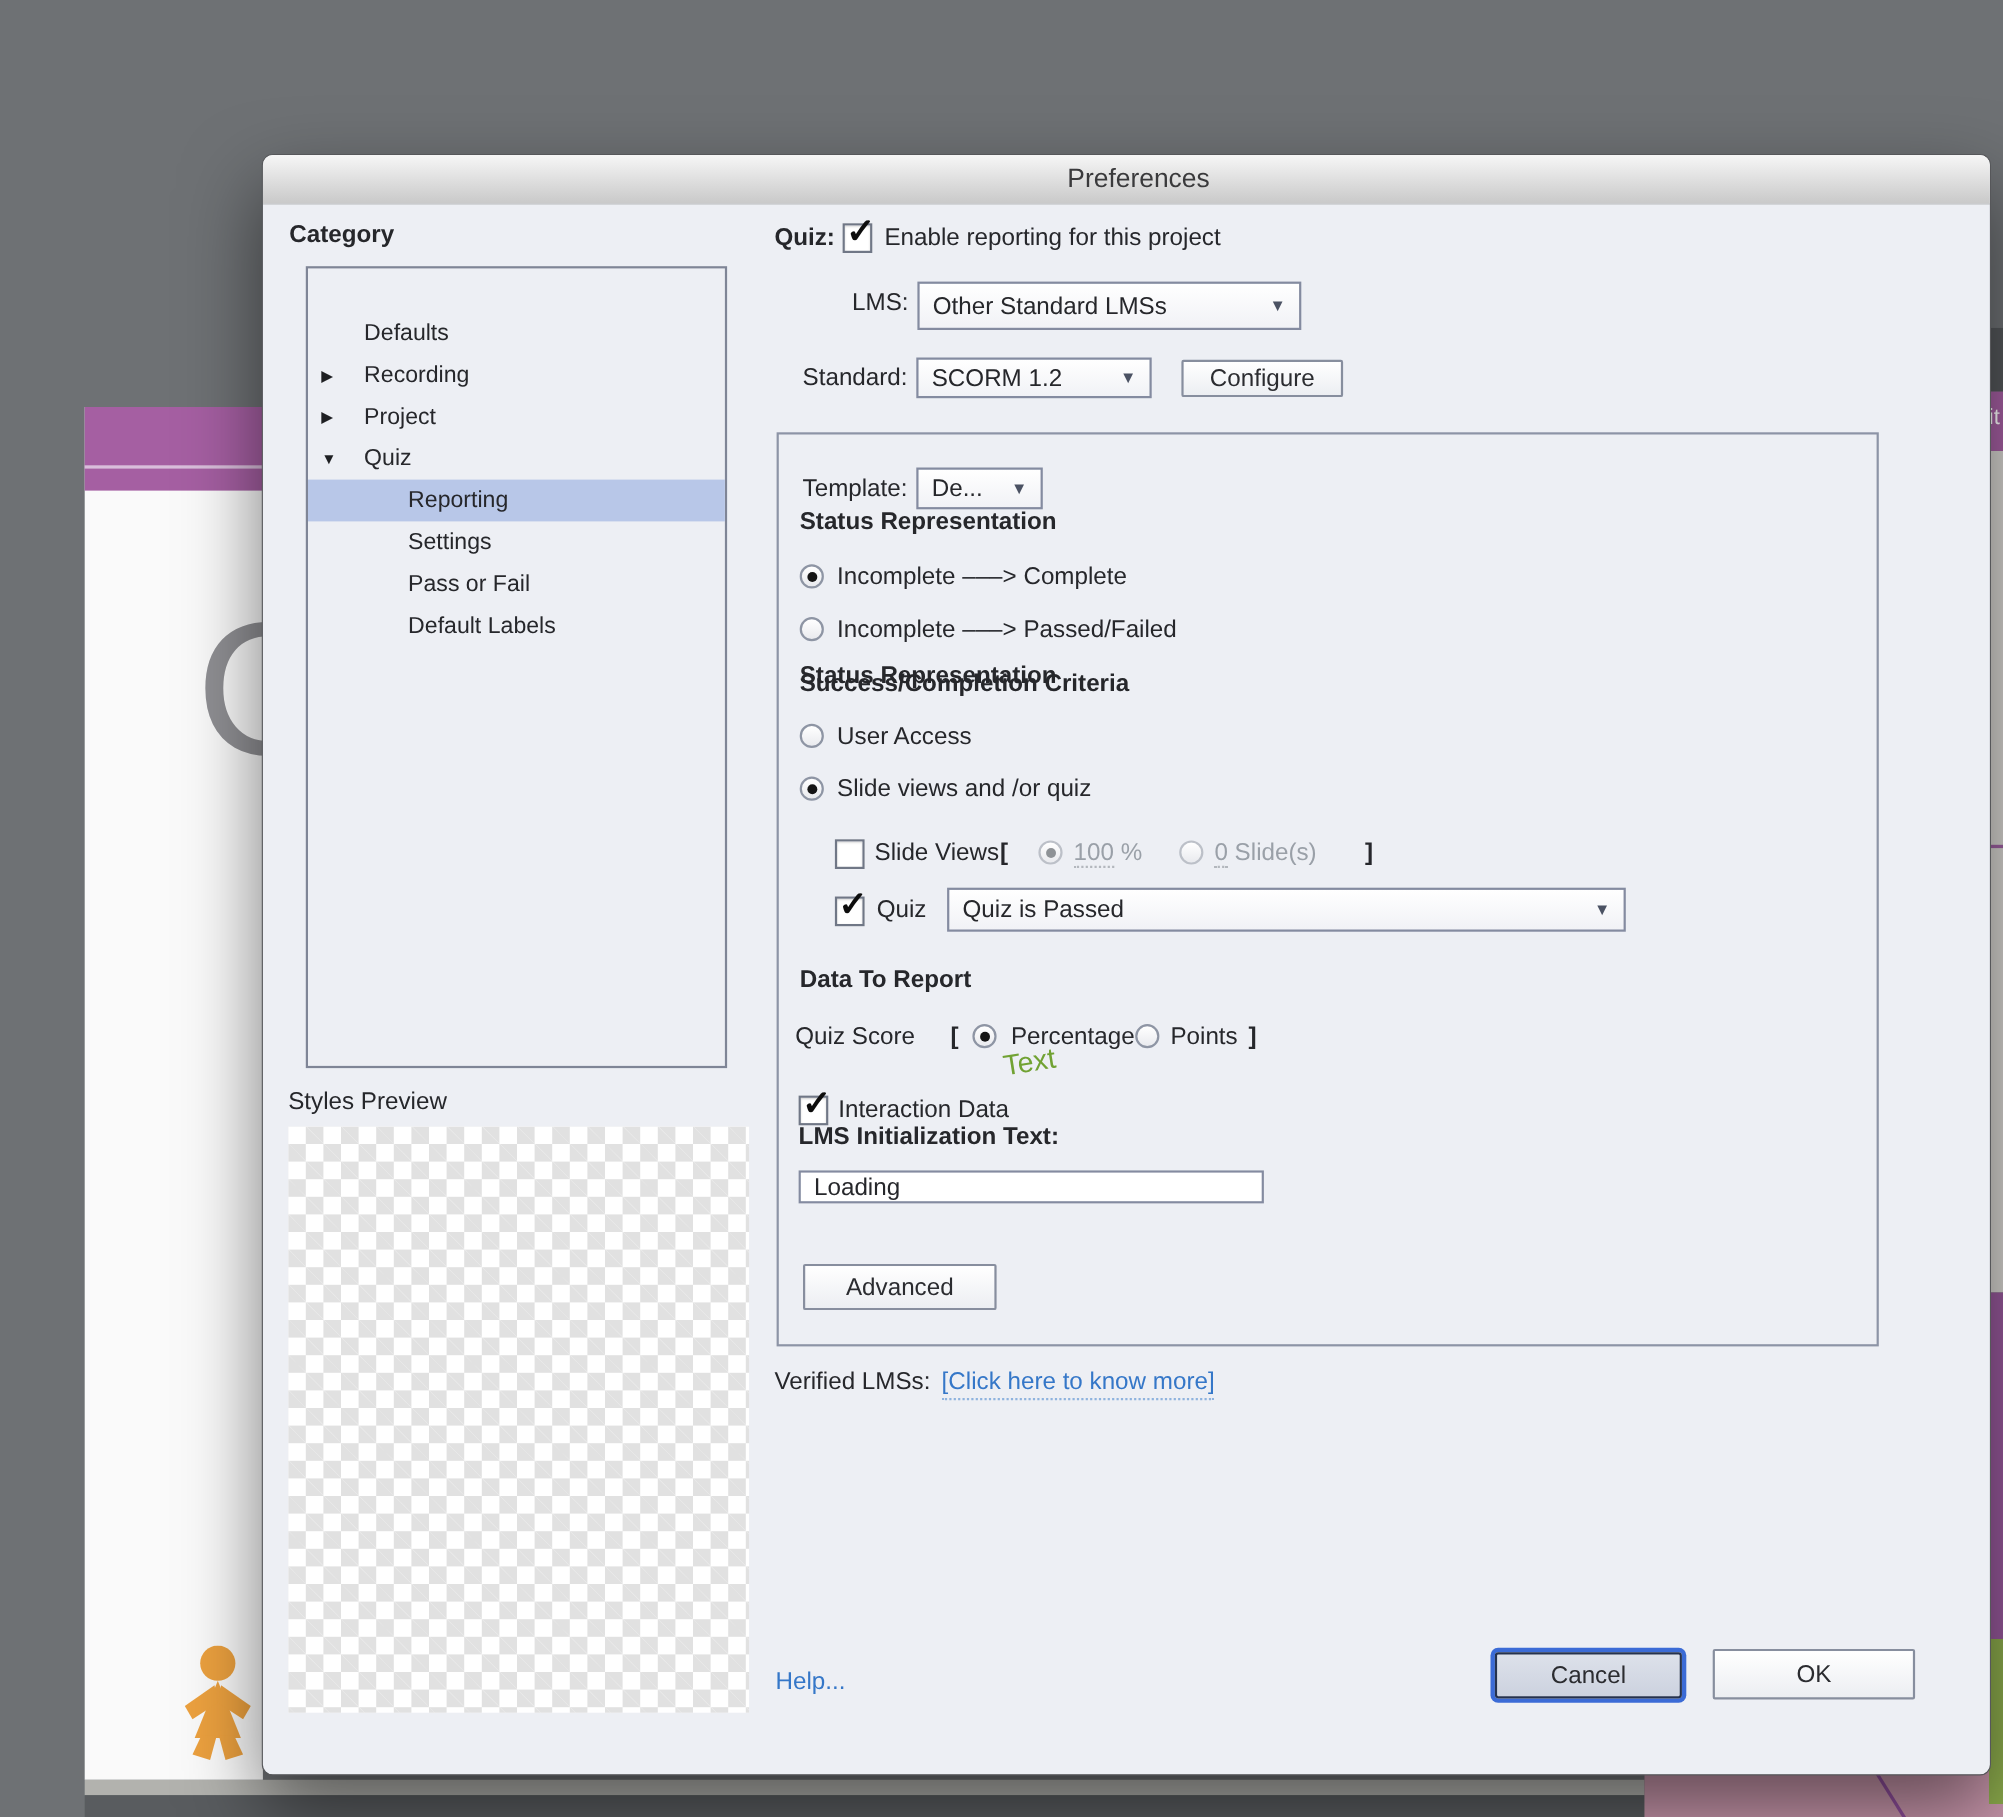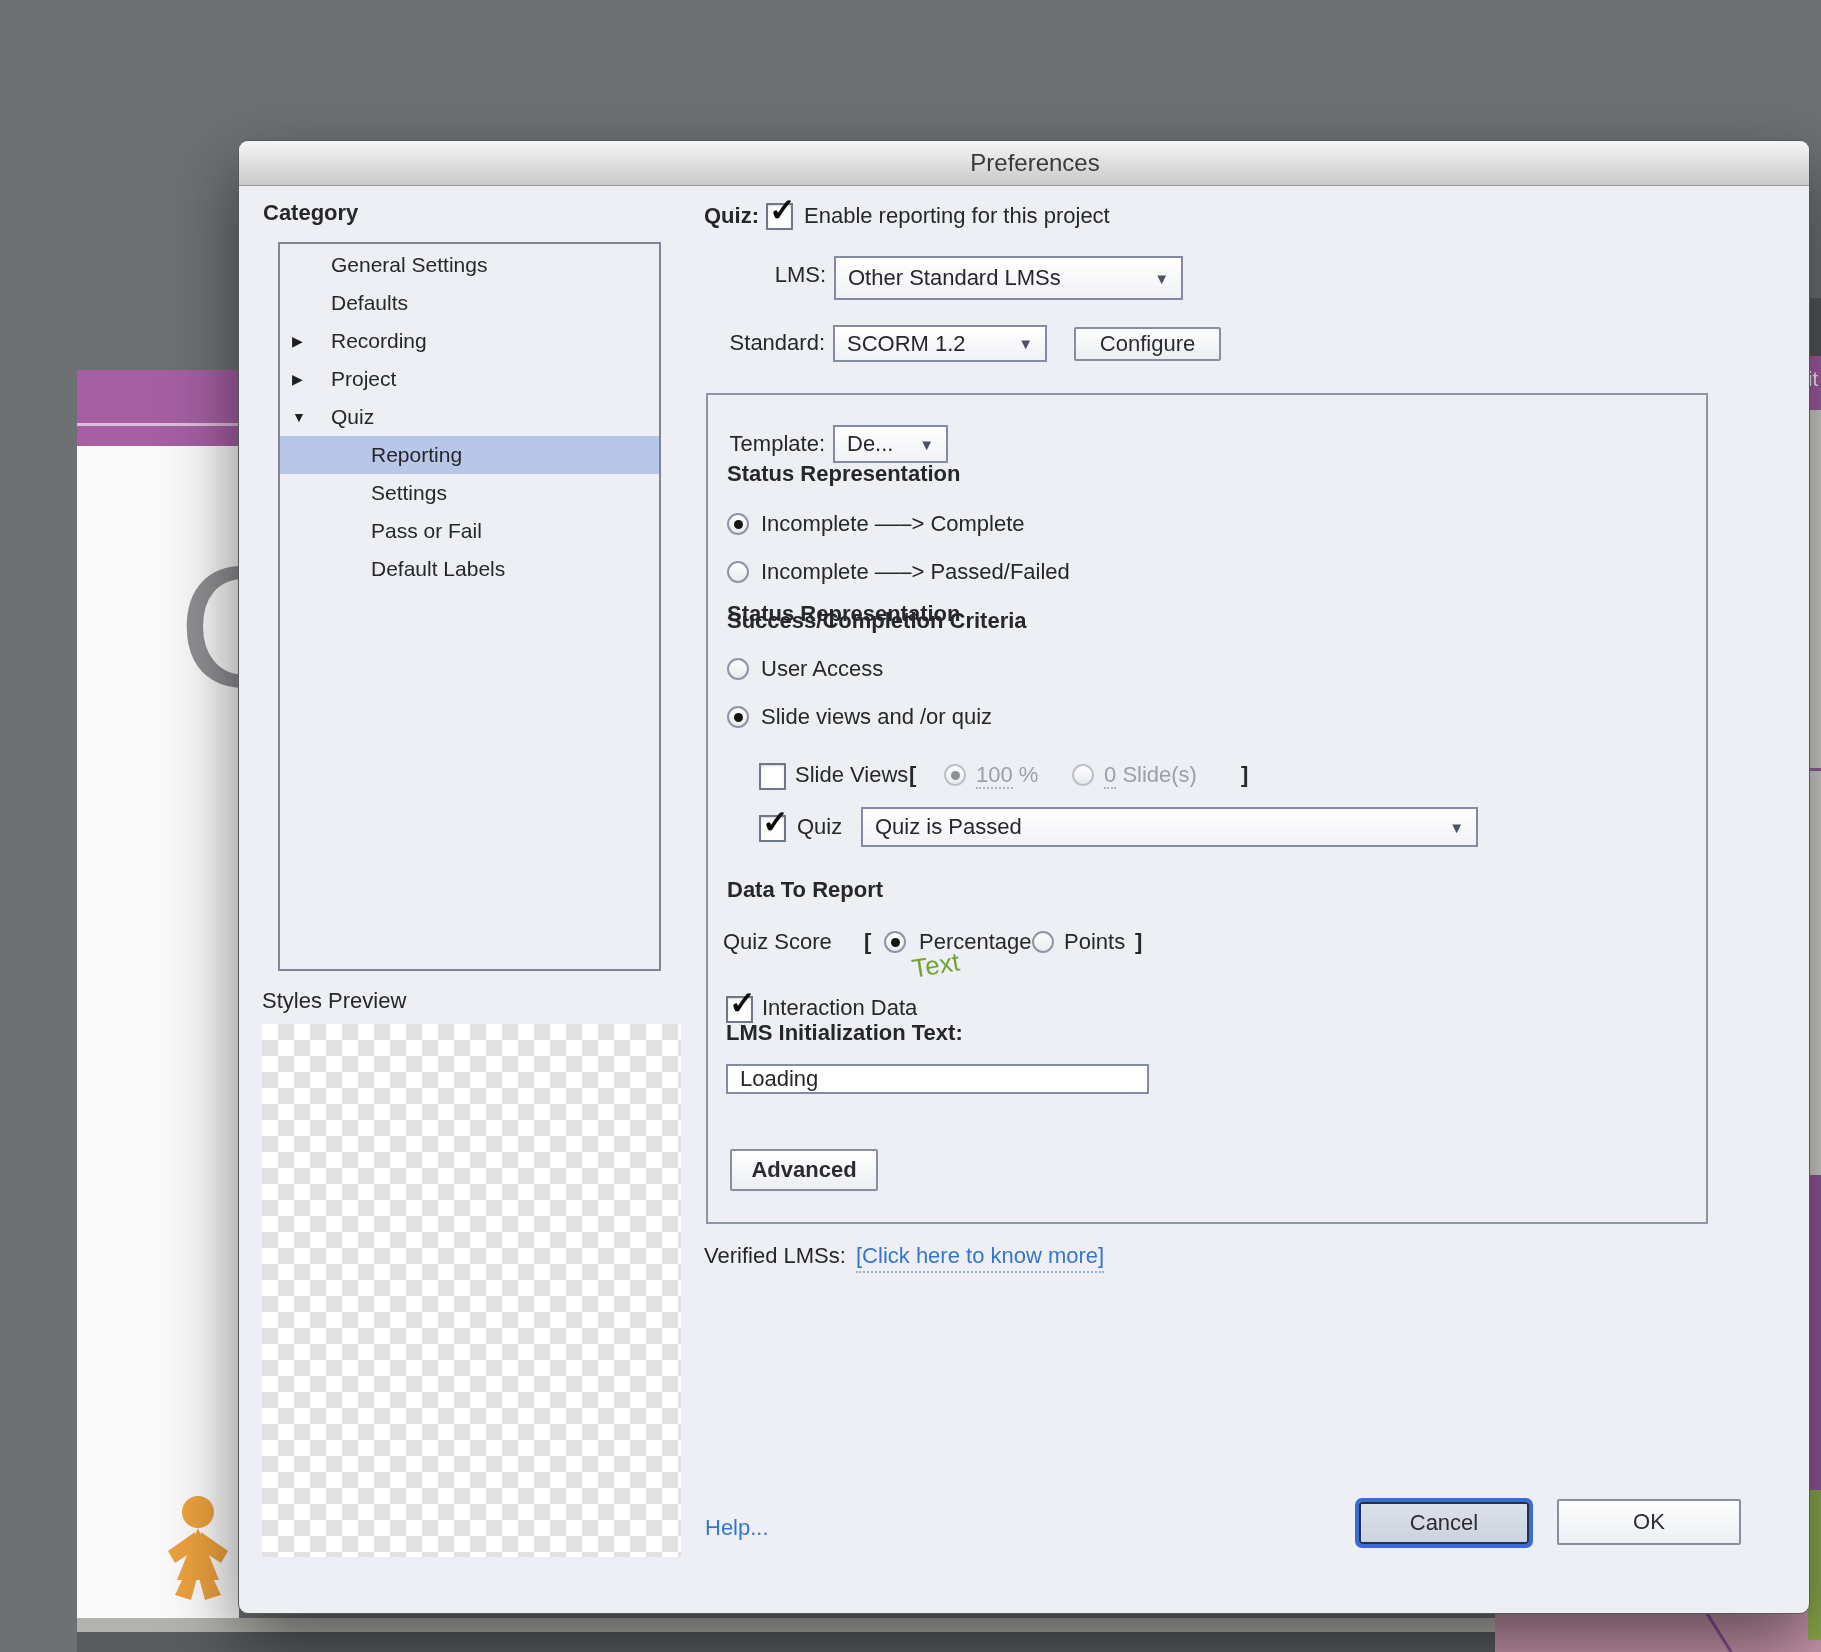--- a/index.html
+++ b/index.html
@@ -105,23 +105,20 @@
   </div>
 
   <div id="dialog">
     <div id="titlebar">
       <span>Preferences</span>
     </div>
 
     <div class="lb b" style="left:24px;top:58px;">Category</div>
 
     <div id="listbox">
-      <div class="litem" style="top:2px;">
-        <span class="lt1">General Settings</span>
-        </div>
       <div class="litem" style="top:40px;">
         <span class="lt1">Defaults</span>
         </div>
       <div class="litem" style="top:78px;">
         <span class="tri">▶</span>
         <span class="lt1">Recording</span>
         </div>
       <div class="litem" style="top:116px;">
         <span class="tri">▶</span>
         <span class="lt1">Project</span>
@@ -238,21 +235,21 @@
     </div>
     <div class="greentext" style="left:673px;top:809px;">Text</div>
 
     <span class="cb" style="left:487px;top:855px;">
       <span class="check">✓</span>
       </span>
     <div class="lb" style="left:523px;top:853px;">Interaction Data</div>
 
     <div class="lb b" style="left:487px;top:878px;">LMS Initialization Text:</div>
     <input class="txtfield" type="text" style="left: 487px; top: 923px; width: 423px; height: 30px;" value="Loading">
-    <div class="btn" style="left:491px;top:1008px;width:148px;height:42px;font-weight:bold;">
+    <div class="btn" style="left:491px;top:1008px;width:176px;height:42px;">
       <span>Advanced</span>
     </div>
 
     <div class="lb" style="left:465px;top:1101px;">Verified LMSs:</div>
     <div class="lb link dotted" style="left:617px;top:1101px;">[Click here to know more]</div>
 
     <div class="lb link" style="left:466px;top:1373px;">Help...</div>
     <div class="btn btn-cancel" style="left:1120px;top:1361px;width:170px;height:42px;">
       <span>Cancel</span>
     </div>

